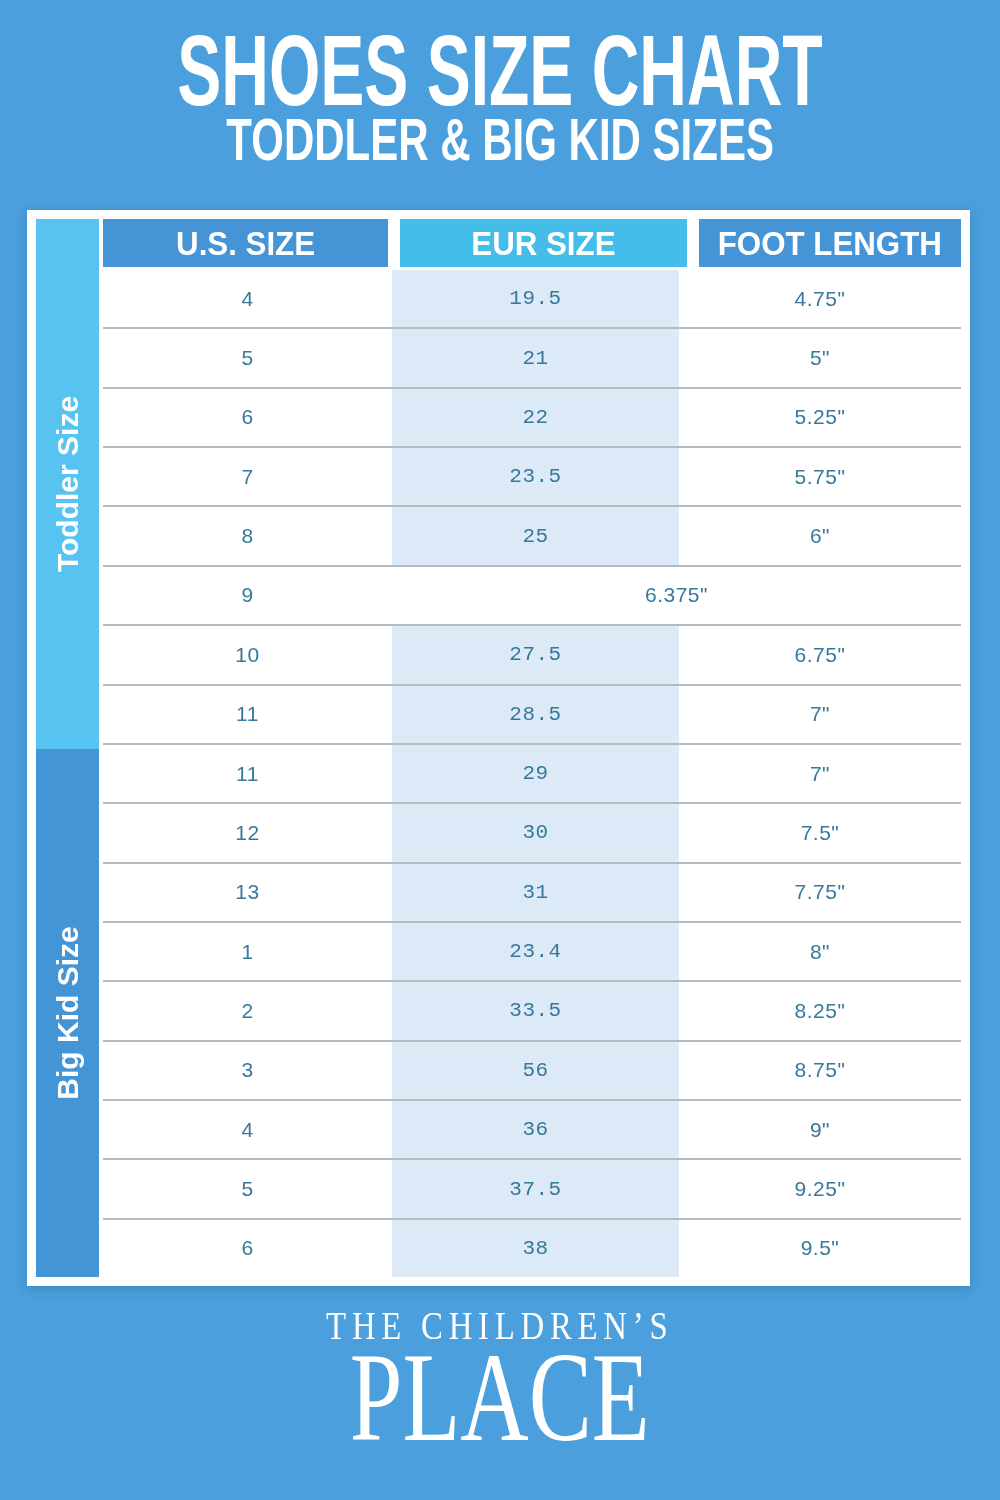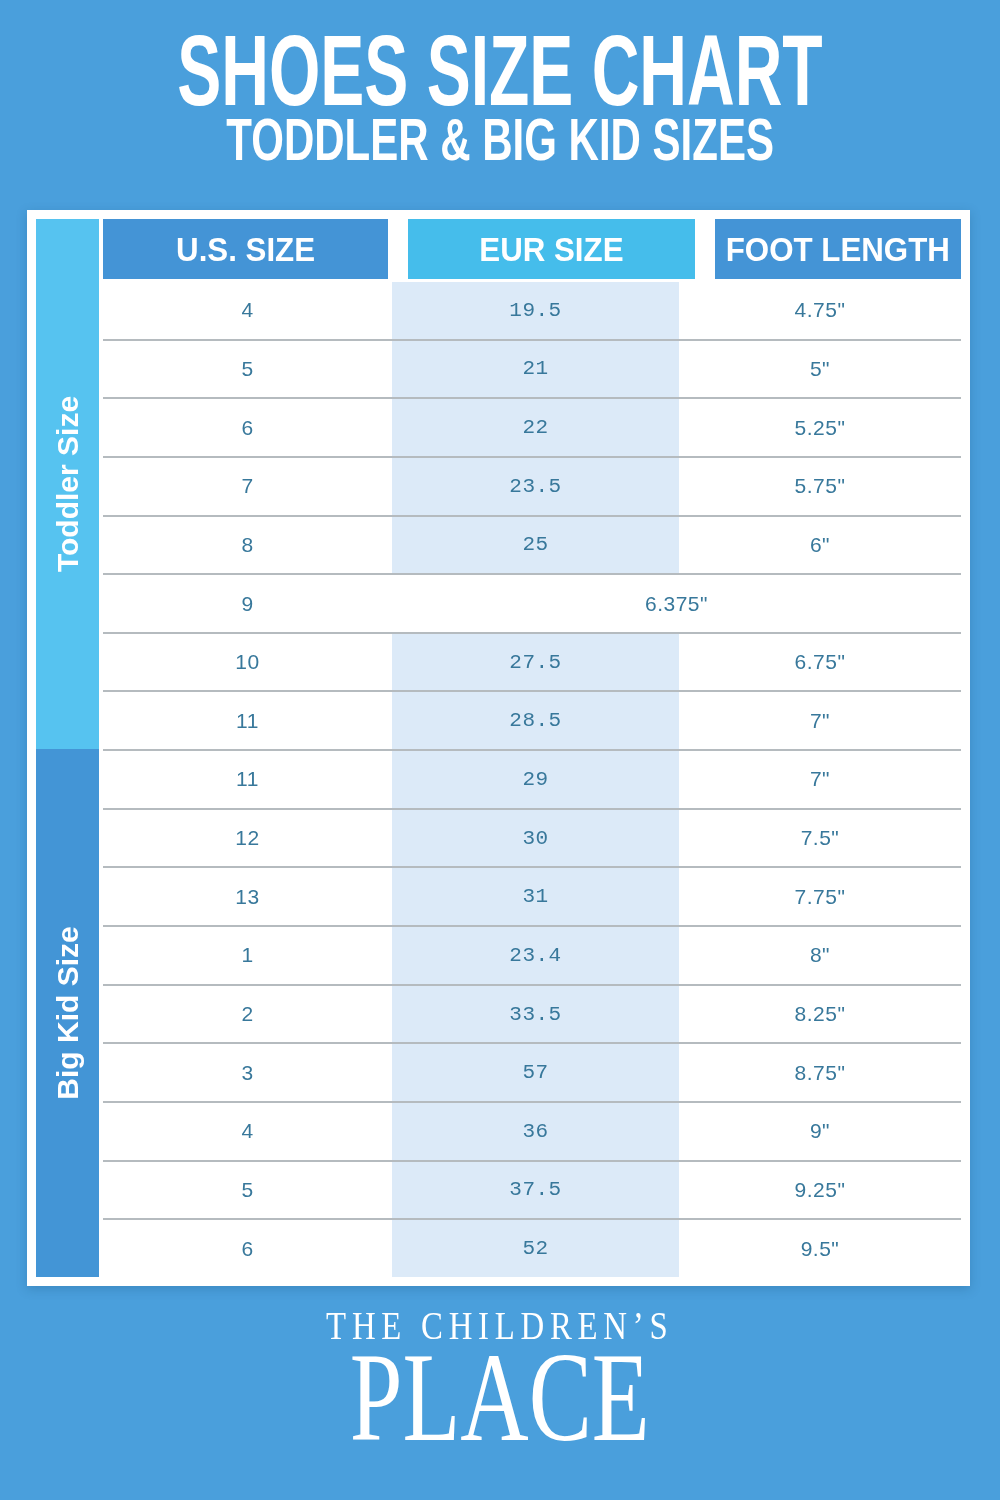--- a/index.html
+++ b/index.html
@@ -25,21 +25,21 @@
   .side-seg{position:relative;}
   .side-toddler{height:530px;background:var(--toddler-strip,#56C3F0);}
   .side-bigkid{flex:1;background:var(--bigkid-strip,#4395D6);}
   .side-label{
     position:absolute;top:50%;left:50%;
     transform:translate(-50%,-50%) rotate(-90deg);
     white-space:nowrap;color:var(--text-white,#fff);
     font-size:30px;font-weight:bold;
   }
   .table-main{flex:1;margin-left:4px;display:flex;flex-direction:column;min-width:0;}
-  .header-row{height:60px;display:flex;gap:20px;}
+  .header-row{height:48px;display:flex;gap:12px;}
   .hcell{display:flex;align-items:center;justify-content:center;}
   .h0{width:285px;background:var(--header-blue,#4494D6);}
   .h1{width:287px;background:var(--header-cyan,#45BDEB);}
   .h2{flex:1;background:var(--header-blue,#4494D6);}
   .hcell .fit{display:inline-block;color:var(--text-white,#fff);font-size:34px;font-weight:bold;transform:scaleX(0.92);white-space:nowrap;}
   .rows{flex:1;display:flex;flex-direction:column;margin-top:3px;}
   .row{flex:1;display:flex;border-top:2px solid var(--row-line,#B5BBBF);}
   .row:first-child{border-top:none;}
   .cell{display:flex;align-items:center;justify-content:center;font-size:21px;color:var(--cell-text,#38789B);letter-spacing:0.5px;}
   .c0{width:289px;}
@@ -145,36 +145,36 @@
             <div class="cell c1">23.4</div>
             <div class="cell c2">8"</div>
           </div>
           <div class="row">
             <div class="cell c0">2</div>
             <div class="cell c1">33.5</div>
             <div class="cell c2">8.25"</div>
           </div>
           <div class="row">
             <div class="cell c0">3</div>
-            <div class="cell c1">57</div>
+            <div class="cell c1">56</div>
             <div class="cell c2">8.75"</div>
           </div>
           <div class="row">
             <div class="cell c0">4</div>
             <div class="cell c1">36</div>
             <div class="cell c2">9"</div>
           </div>
           <div class="row">
             <div class="cell c0">5</div>
             <div class="cell c1">37.5</div>
             <div class="cell c2">9.25"</div>
           </div>
           <div class="row">
             <div class="cell c0">6</div>
-            <div class="cell c1">52</div>
+            <div class="cell c1">38</div>
             <div class="cell c2">9.5"</div>
           </div>
         </div>
     </div>
 
   </div>
 </div>
 
 <div class="footer">
   <div class="brand-line1">

